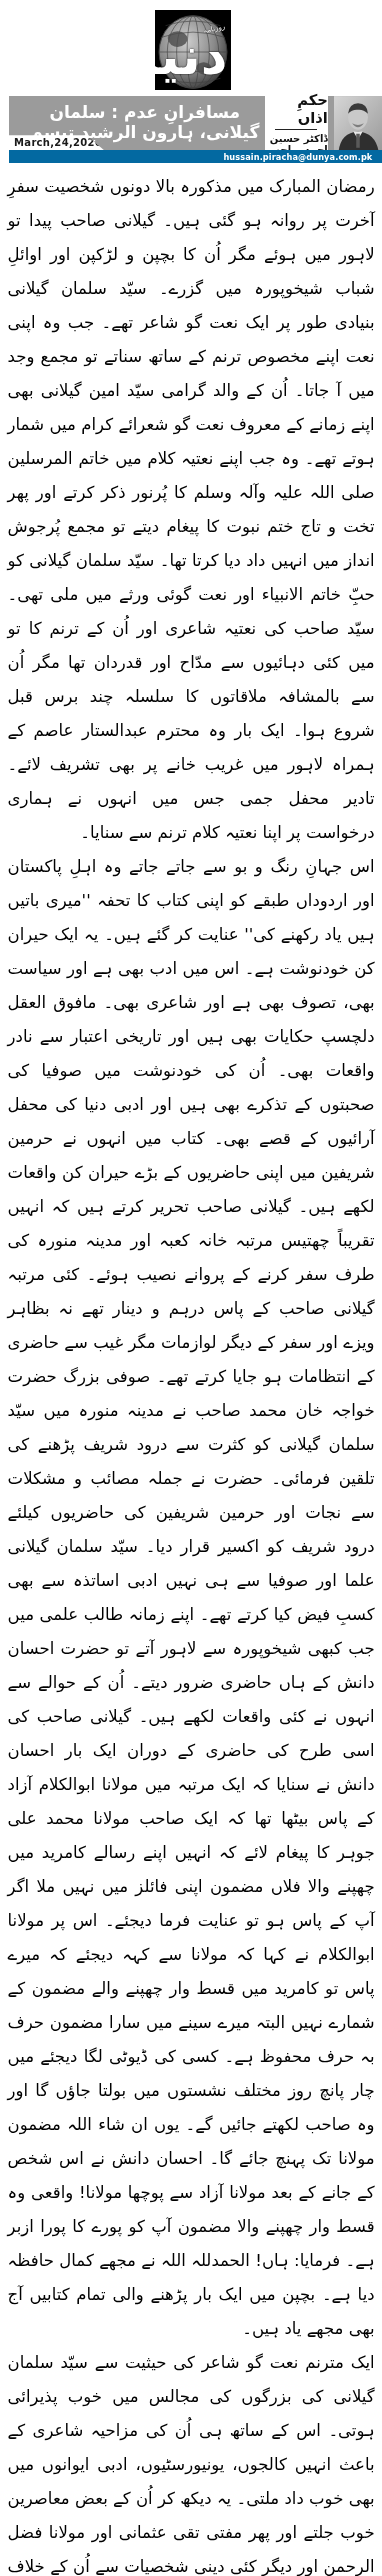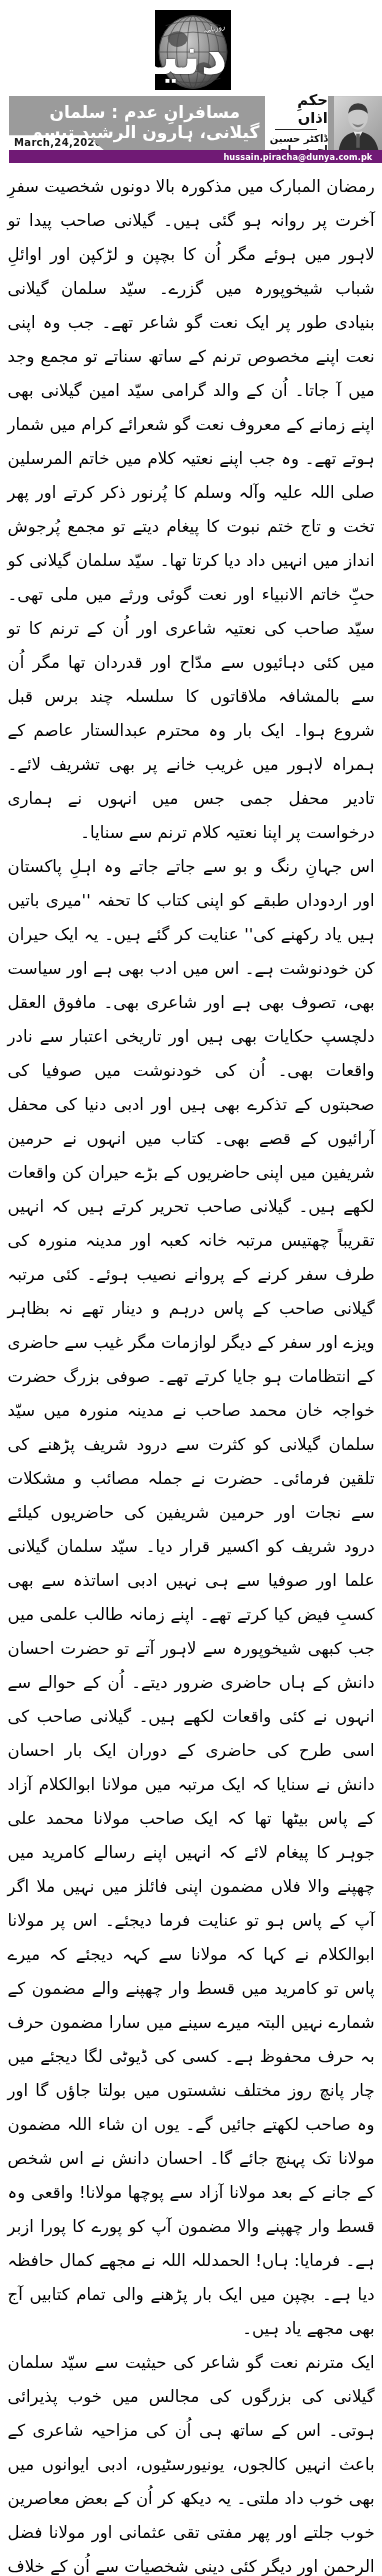--- a/index.html
+++ b/index.html
@@ -33,21 +33,21 @@
                   align-items:center; justify-content:center; direction:rtl; }
   .column-name { font-size:14.7px; font-weight:bold; color:#111; line-height:17.6px; }
   .column-rule { width:42px; height:0; border-top:1.2px solid #222; margin:2.4px 0 2.9px 0; }
   .column-author { font-size:10px; font-weight:bold; color:#111; }
 
   .photo-box { position:absolute; left:325px; top:0; width:48px; height:55px;
                background:linear-gradient(135deg,#d9d9d9 0%,#a8a8a8 60%,#8d8d8d 100%);
                overflow:hidden; }
 
   .email-bar { position:absolute; left:8.8px; top:150px; width:373px; height:13px;
-               background:#701a75; display:flex; align-items:center;
+               background:#0369a1; display:flex; align-items:center;
                justify-content:flex-end; box-sizing:border-box; padding-right:9.4px; }
   .email-text { color:#ffffff; font-size:8.2px; font-weight:bold; letter-spacing:0.1px; }
 
   
   .article-body { position:absolute; left:7.6px; top:170px; width:367px;
                   direction:rtl; text-align:justify; color:#000;
                   font-size:16.5px; line-height:34px; }
   .article-body p { margin:0; }
 </style>
 </head>

